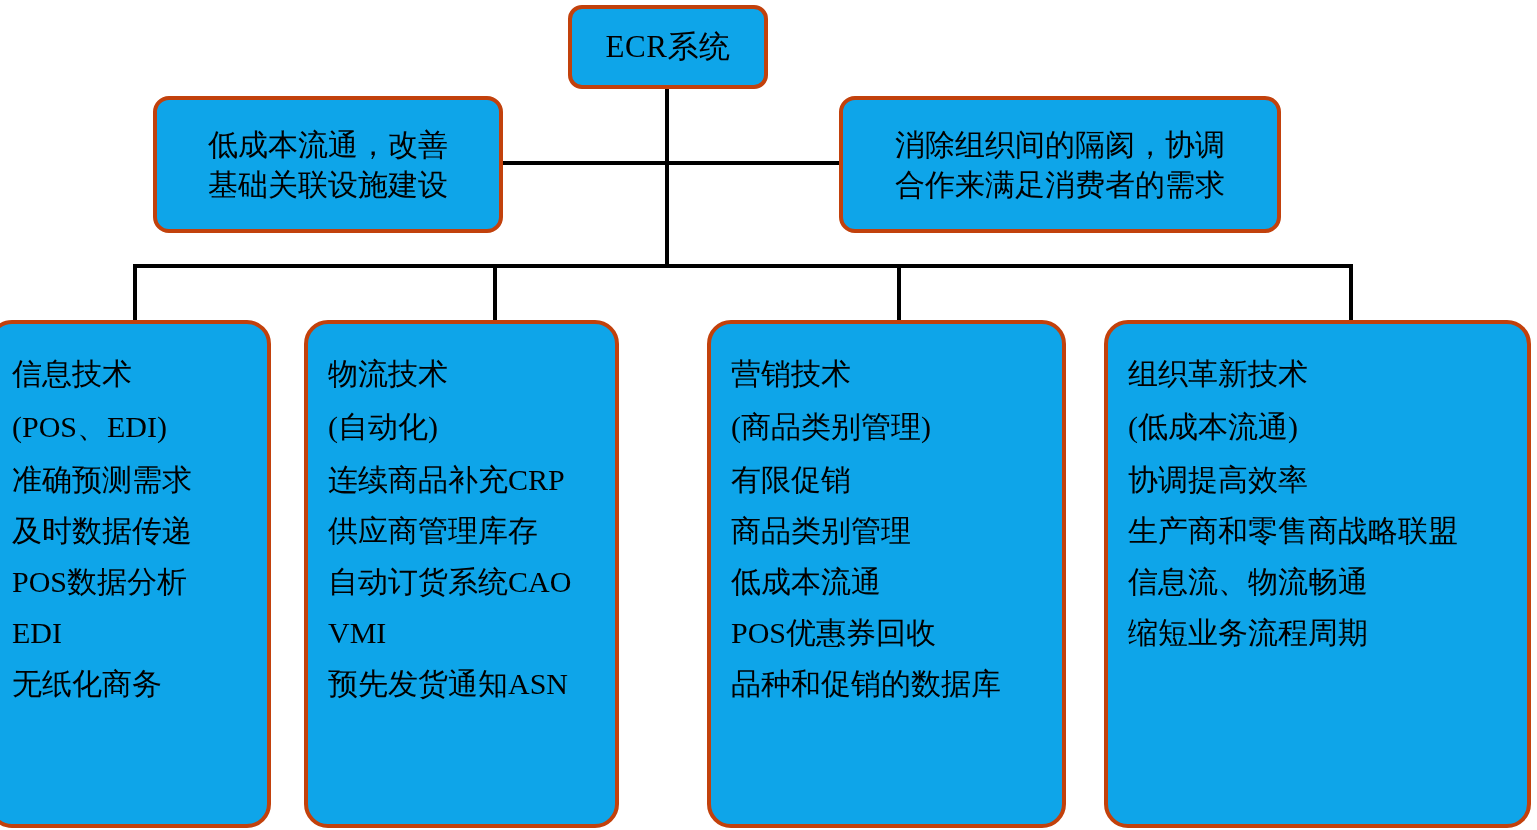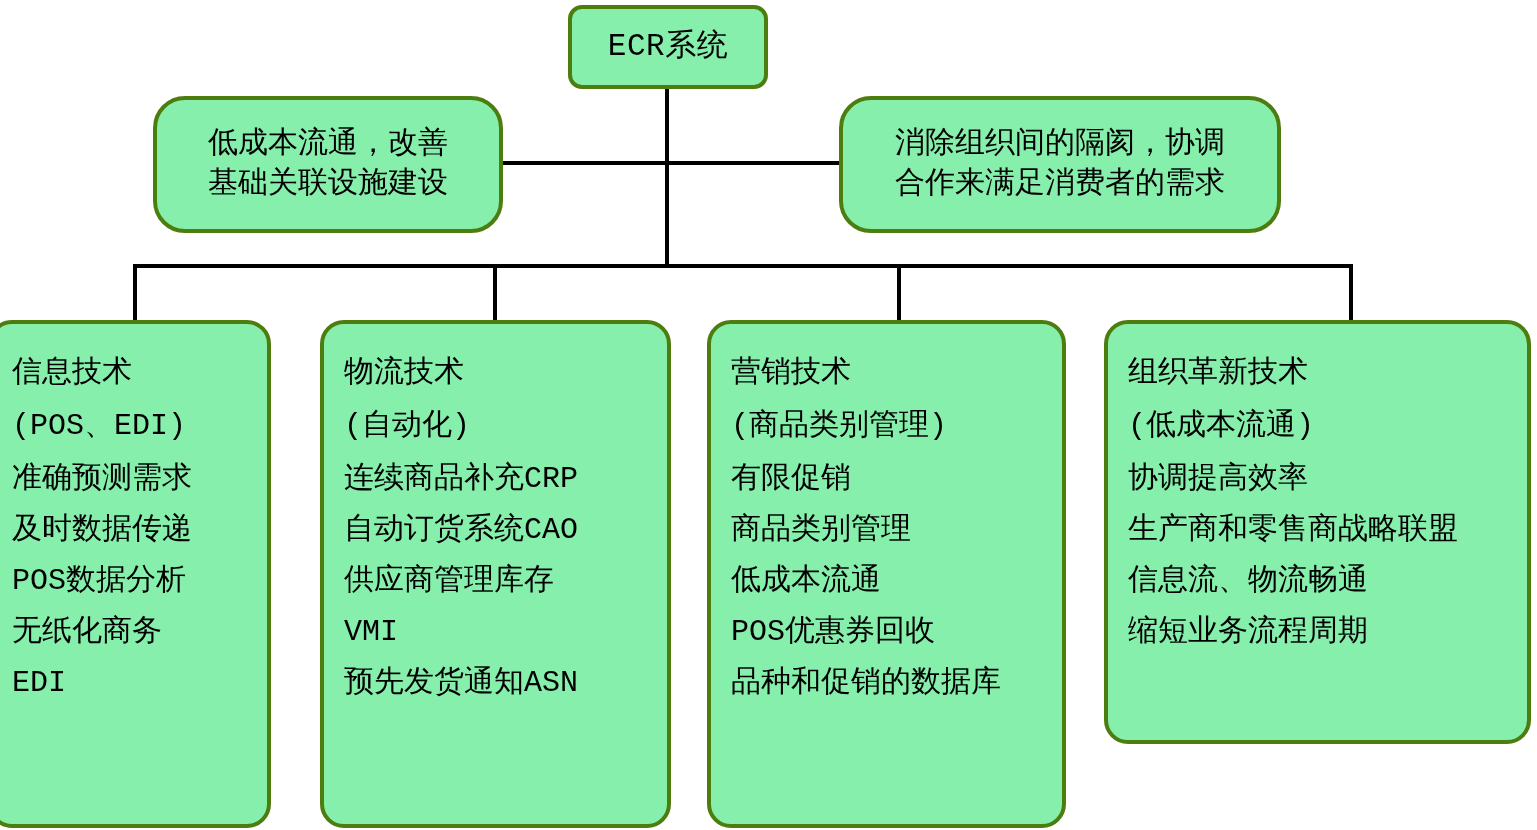--- a/index.html
+++ b/index.html
@@ -14,36 +14,35 @@
     background: #ffffff;
     font-family: "Liberation Serif", "DejaVu Serif", serif;
     color: #000000;
     overflow: hidden;
   }
 
   
   .node {
     position: absolute;
     box-sizing: border-box;
-    border: 3px solid #4d7c0f;
+    border: 3px solid #c2410c;
     border-radius: 18px;
-    background: #86efac;
+    background: #0ea5e9;
     z-index: 3;
-    font-family: Liberation Mono, monospace;
   }
   .node.root {
     border-width: 4px;
     border-radius: 14px;
     display: flex;
     align-items: center;
     justify-content: center;
   }
   .node.goal {
     border-width: 4px;
-    border-radius: 32px;
+    border-radius: 16px;
     display: flex;
     flex-direction: column;
     align-items: center;
     justify-content: center;
   }
   .node.leaf {
     border-width: 4px;
     border-radius: 24px;
   }
 
@@ -115,50 +114,50 @@
     <div class="goal-line">合作来满足消费者的需求</div>
   </div>
 
   <div class="node leaf" style="left:-12px; top:320px; width:283px; height:508px;">
     <div class="leaf-body">
       <div class="leaf-line">信息技术</div>
       <div class="leaf-line sub">(POS、EDI)</div>
       <div class="leaf-line">准确预测需求</div>
       <div class="leaf-line">及时数据传递</div>
       <div class="leaf-line">POS数据分析</div>
+      <div class="leaf-line">EDI</div>
       <div class="leaf-line">无纸化商务</div>
-      <div class="leaf-line">EDI</div>
     </div>
   </div>
 
-  <div class="node leaf" style="left:320px; top:320px; width:351px; height:508px;">
+  <div class="node leaf" style="left:304px; top:320px; width:315px; height:508px;">
     <div class="leaf-body">
       <div class="leaf-line">物流技术</div>
       <div class="leaf-line sub">(自动化)</div>
       <div class="leaf-line">连续商品补充CRP</div>
+      <div class="leaf-line">供应商管理库存</div>
       <div class="leaf-line">自动订货系统CAO</div>
-      <div class="leaf-line">供应商管理库存</div>
       <div class="leaf-line">VMI</div>
       <div class="leaf-line">预先发货通知ASN</div>
     </div>
   </div>
 
   <div class="node leaf" style="left:707px; top:320px; width:359px; height:508px;">
     <div class="leaf-body">
       <div class="leaf-line">营销技术</div>
       <div class="leaf-line sub">(商品类别管理)</div>
       <div class="leaf-line">有限促销</div>
       <div class="leaf-line">商品类别管理</div>
       <div class="leaf-line">低成本流通</div>
       <div class="leaf-line">POS优惠券回收</div>
       <div class="leaf-line">品种和促销的数据库</div>
     </div>
   </div>
 
-  <div class="node leaf" style="left:1104px; top:320px; width:427px; height:424px;">
+  <div class="node leaf" style="left:1104px; top:320px; width:427px; height:508px;">
     <div class="leaf-body">
       <div class="leaf-line">组织革新技术</div>
       <div class="leaf-line sub">(低成本流通)</div>
       <div class="leaf-line">协调提高效率</div>
       <div class="leaf-line">生产商和零售商战略联盟</div>
       <div class="leaf-line">信息流、物流畅通</div>
       <div class="leaf-line">缩短业务流程周期</div>
     </div>
   </div>
 

